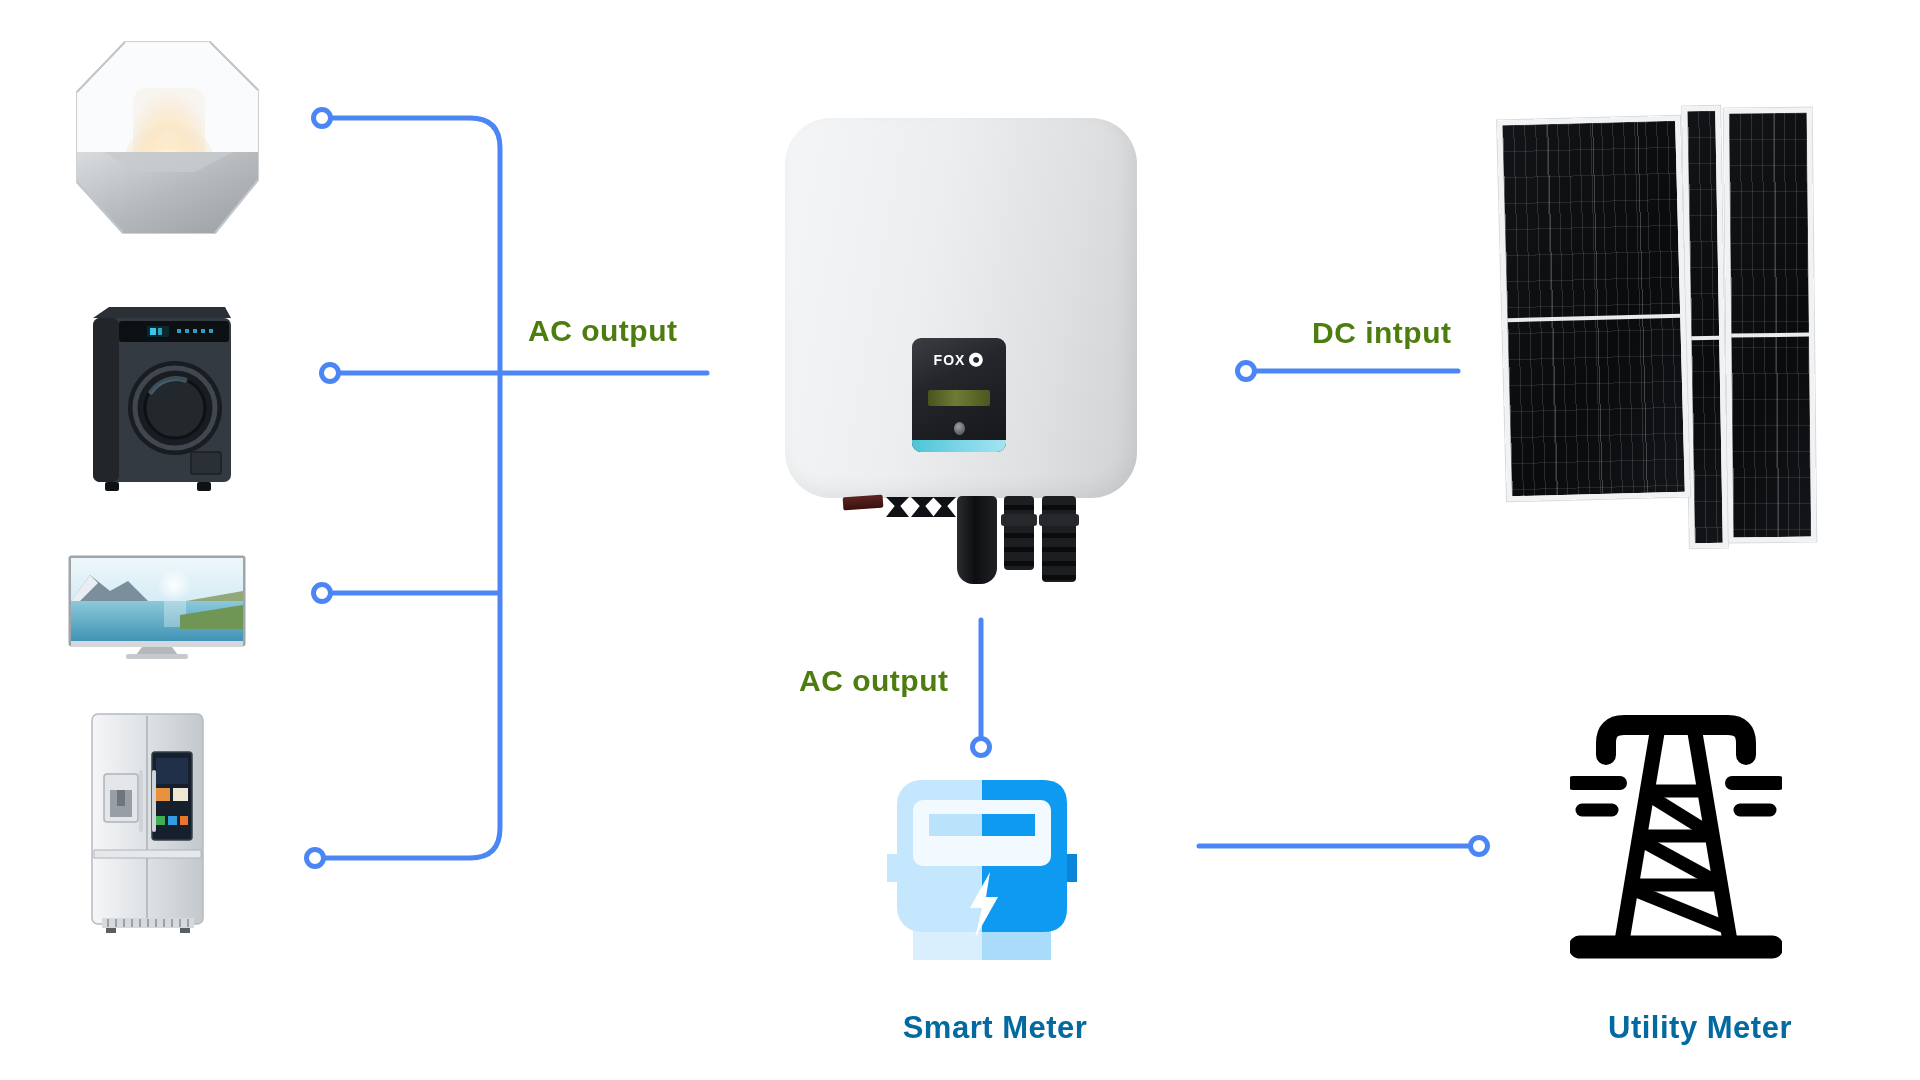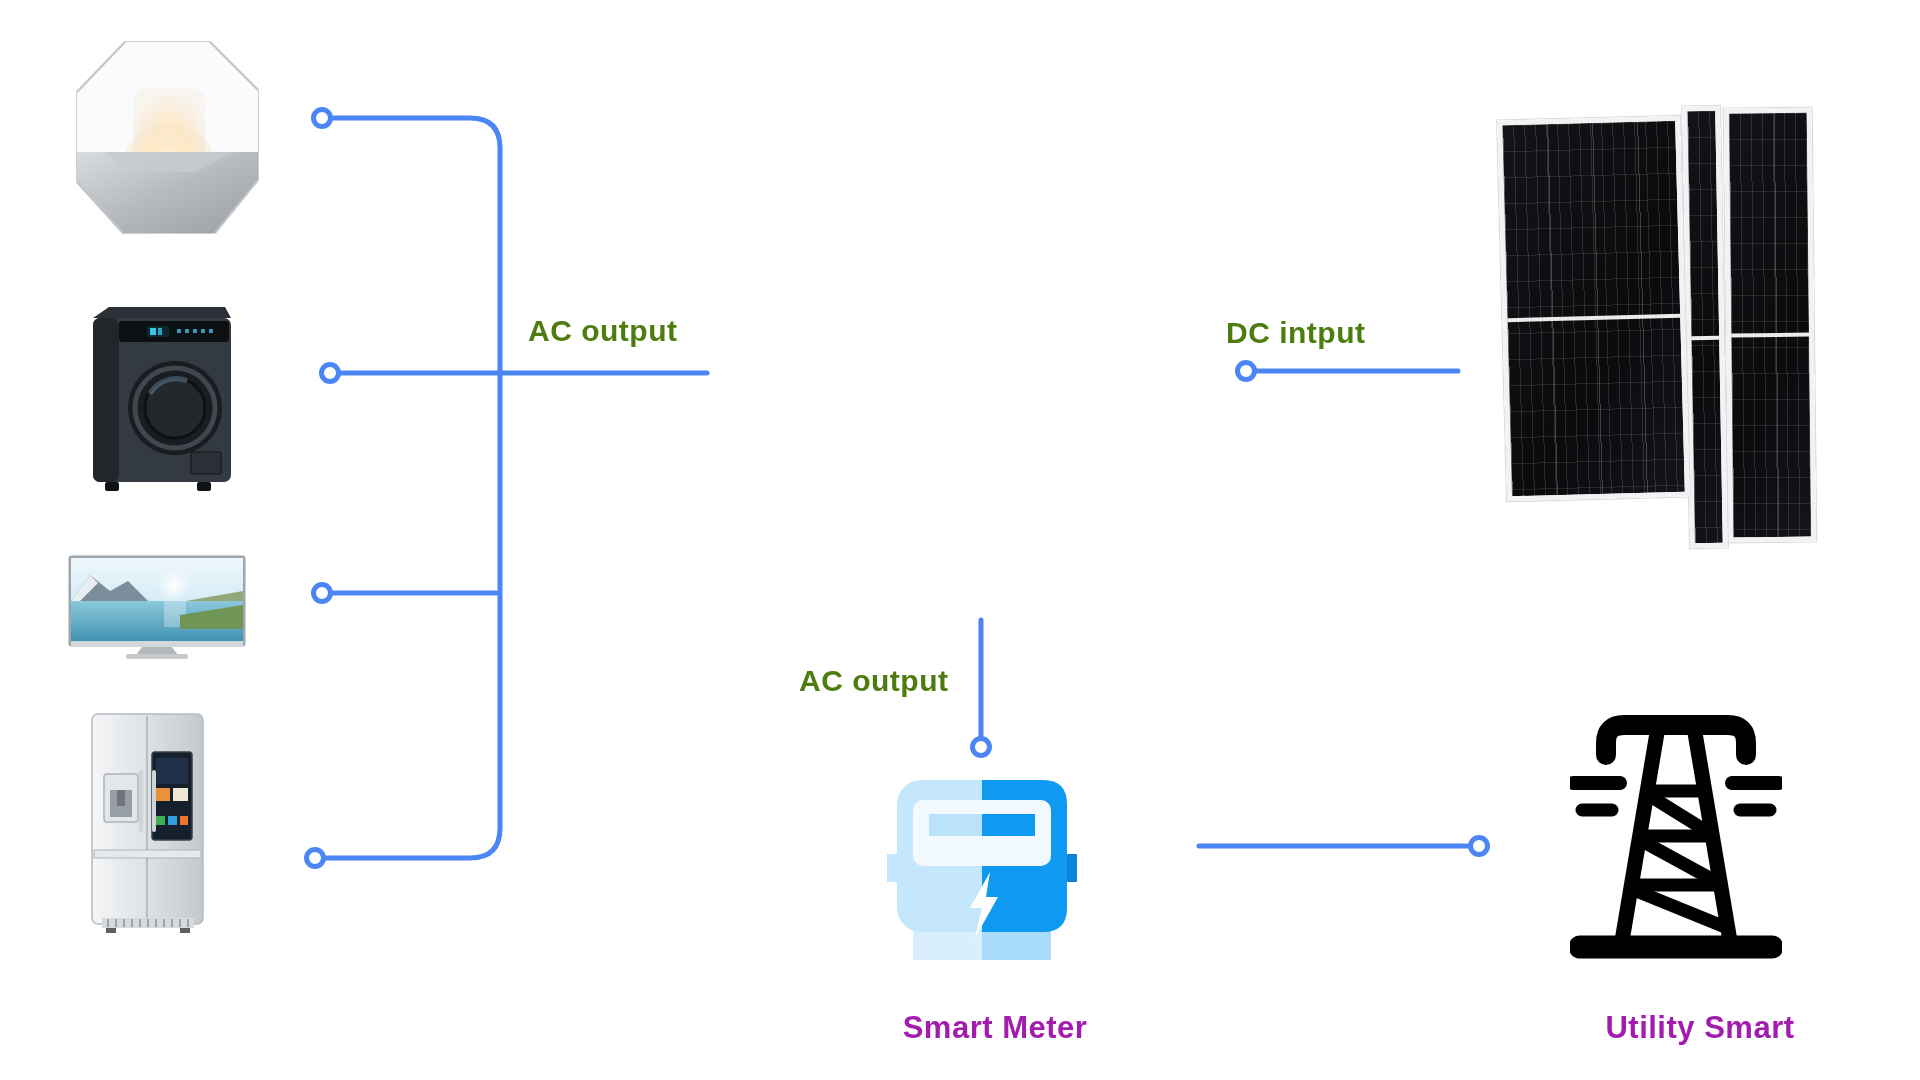--- a/index.html
+++ b/index.html
@@ -4,24 +4,24 @@
 <style>
   * { margin:0; padding:0; box-sizing:border-box; }
   html,body { background:#ffffff; }
   body { font-family:"Liberation Sans", sans-serif; }
   .canvas { position:relative; width:1920px; height:1080px; background:#ffffff; overflow:hidden; }
 
   .title { position:absolute; left:743px; top:58px; font-size:32px; font-weight:700; color:#0a0a0a; letter-spacing:.5px; }
 
   .wire-label { position:absolute; font-size:30px; font-weight:700; color:#4d7c0f; letter-spacing:.5px; }
   .lbl-ac-left   { left:528px; top:314px; }
-  .lbl-dc        { left:1226px; top:316px; }
+  .lbl-dc        { left:1312px; top:316px; }
   .lbl-ac-bottom { left:799px; top:664px; }
 
-  .caption { position:absolute; font-size:31px; font-weight:700; color:#a21caf; text-align:center; letter-spacing:.5px; }
+  .caption { position:absolute; font-size:31px; font-weight:700; color:#0369a1; text-align:center; letter-spacing:.5px; }
   .cap-meter { left:880px;  top:1010px; width:230px; }
   .cap-grid  { left:1585px; top:1010px; width:230px; }
 
   .wires { position:absolute; left:0; top:0; }
 
   
   .appliance { position:absolute; }
   .lamp   { left:75px;  top:40px;  }
   .washer { left:85px;  top:300px; }
   .tv     { left:68px;  top:555px; }
@@ -220,20 +220,41 @@
           <line x1="74" y1="207" x2="74" y2="215"></line>
           <line x1="82" y1="207" x2="82" y2="215"></line>
         <line x1="90" y1="207" x2="90" y2="215"></line>
           <line x1="98" y1="207" x2="98" y2="215"></line>
       </g>
       <rect x="16" y="216" width="10" height="5" fill="#5a5f64"></rect>
       <rect x="90" y="216" width="10" height="5" fill="#5a5f64"></rect>
     </svg>
   </div>
 
+  <div class="inverter">
+    <div class="inv-body">
+      <div class="inv-panel">
+        <div class="inv-brand">
+          <span>FOX</span><svg width="17" height="16" viewBox="0 0 20 19">
+              <path d="M11,1 C16,1.5 19.5,6 18.5,11 C17.7,15 13.8,18 10,17.4 C5,16.6 1.3,12 2.5,7 C3.4,3.2 7,0.6 11,1 Z M11,6 C9,5.8 7.4,7 7.2,9 C7,11 8.6,12.8 10.6,12.9 C12.6,13 14.2,11.5 14.3,9.5 C14.4,7.7 13,6.2 11,6 Z" fill="#ffffff"></path>
+            </svg>
+        </div>
+        <div class="inv-lcd"></div>
+        <div class="inv-btn"></div>
+        <div class="inv-accent"></div>
+      </div>
+    </div>
+    <div class="conn conn-red"></div>
+    <div class="conn bowtie bt1"></div>
+    <div class="conn bowtie bt2"></div>
+    <div class="conn bowtie bt3"></div>
+    <div class="conn conn-cyl"></div>
+    <div class="conn conn-cab cab1"></div>
+    <div class="conn conn-cab cab2"></div>
+  </div>
 
   <div class="panels">
     <div class="panel p-back"></div>
     <div class="panel p-mid"></div>
     <div class="panel p-front"></div>
   </div>
 
   <div class="meter">
     <svg width="190" height="188" viewBox="0 0 190 188">
       <rect x="26" y="150" width="138" height="32" fill="#D9EFFD"></rect>
@@ -263,15 +284,15 @@
         <line x1="62" y1="182" x2="151" y2="182" stroke-width="13"></line>
         <line x1="64" y1="187" x2="155" y2="224" stroke-width="13"></line>
         <line x1="3" y1="80" x2="50" y2="80" stroke-width="14"></line>
         <line x1="12" y1="107" x2="42" y2="107" stroke-width="13"></line>
         <line x1="162" y1="80" x2="209" y2="80" stroke-width="14"></line>
         <line x1="170" y1="107" x2="200" y2="107" stroke-width="13"></line>
         <line x1="10" y1="244" x2="202" y2="244" stroke-width="23"></line>
       </g>
     </svg>
   </div>
-  <div class="caption cap-grid">Utility Smart</div>
+  <div class="caption cap-grid">Utility Meter</div>
 
 </div>
 
 </body></html>

